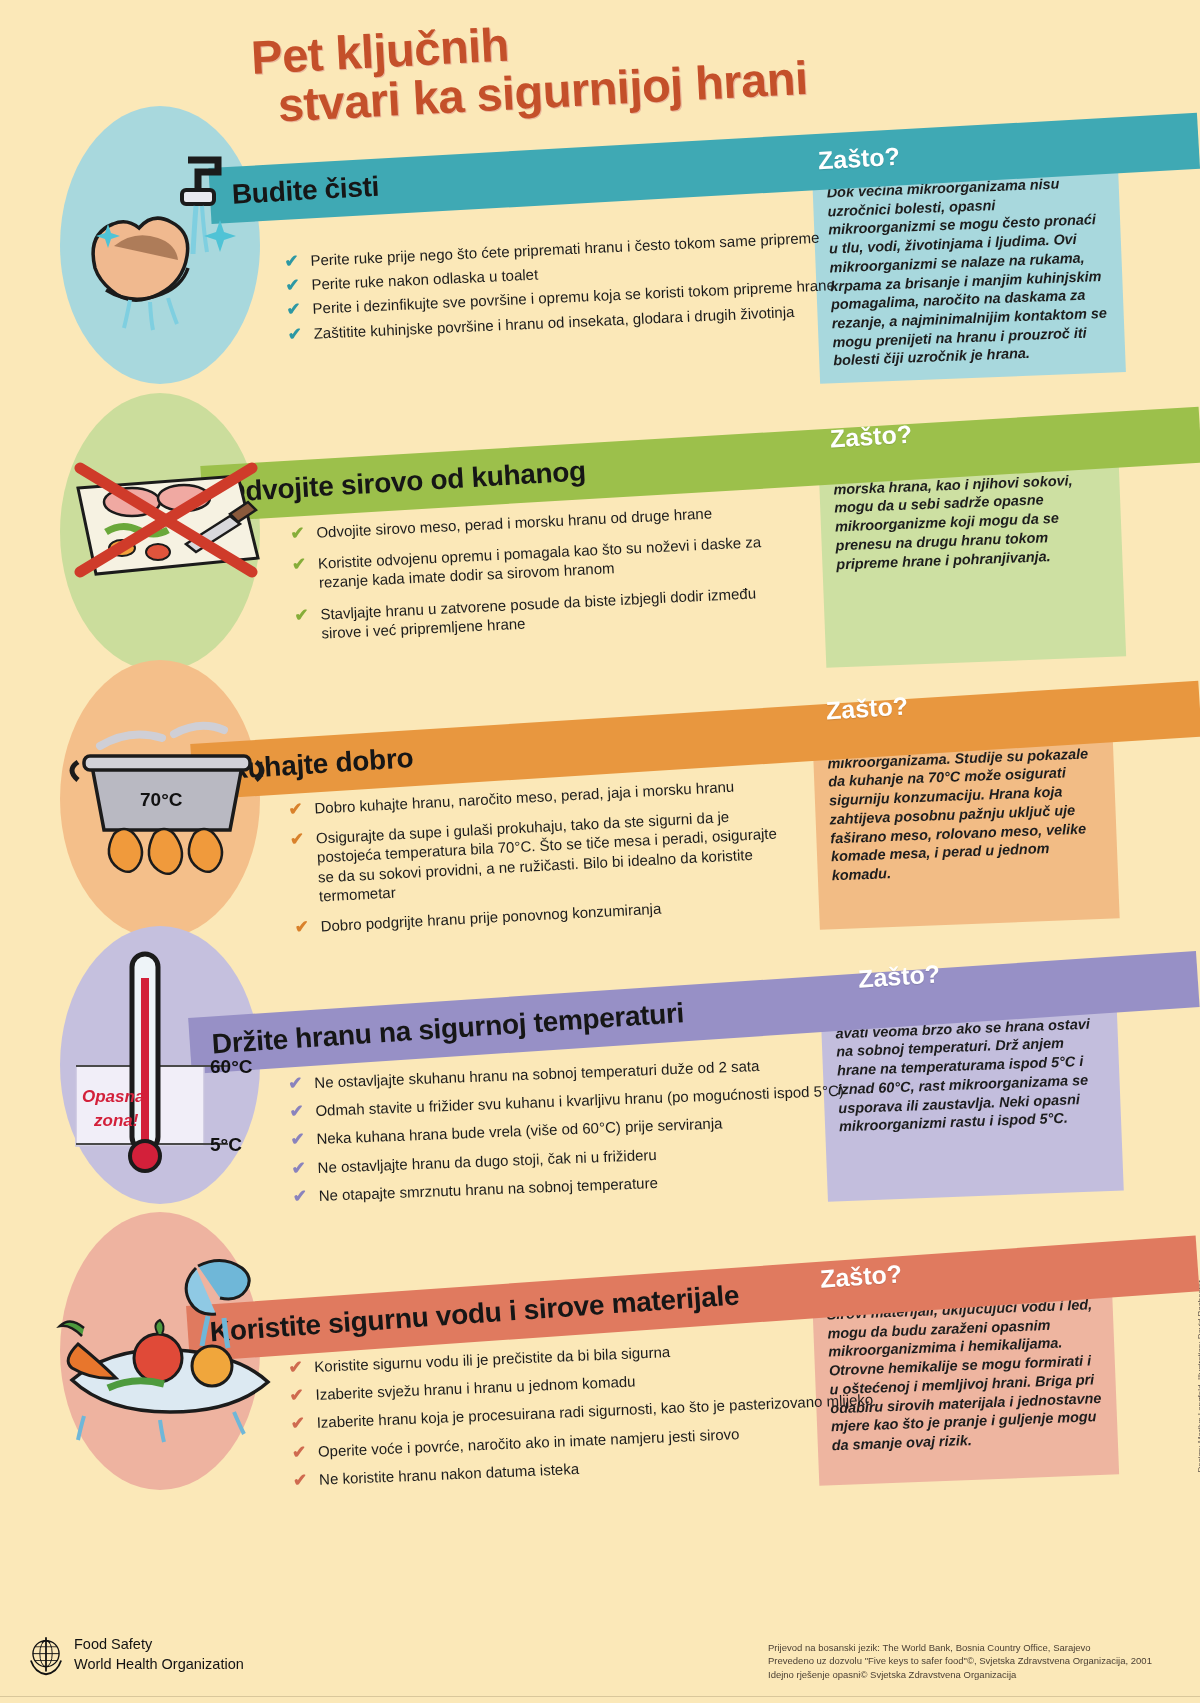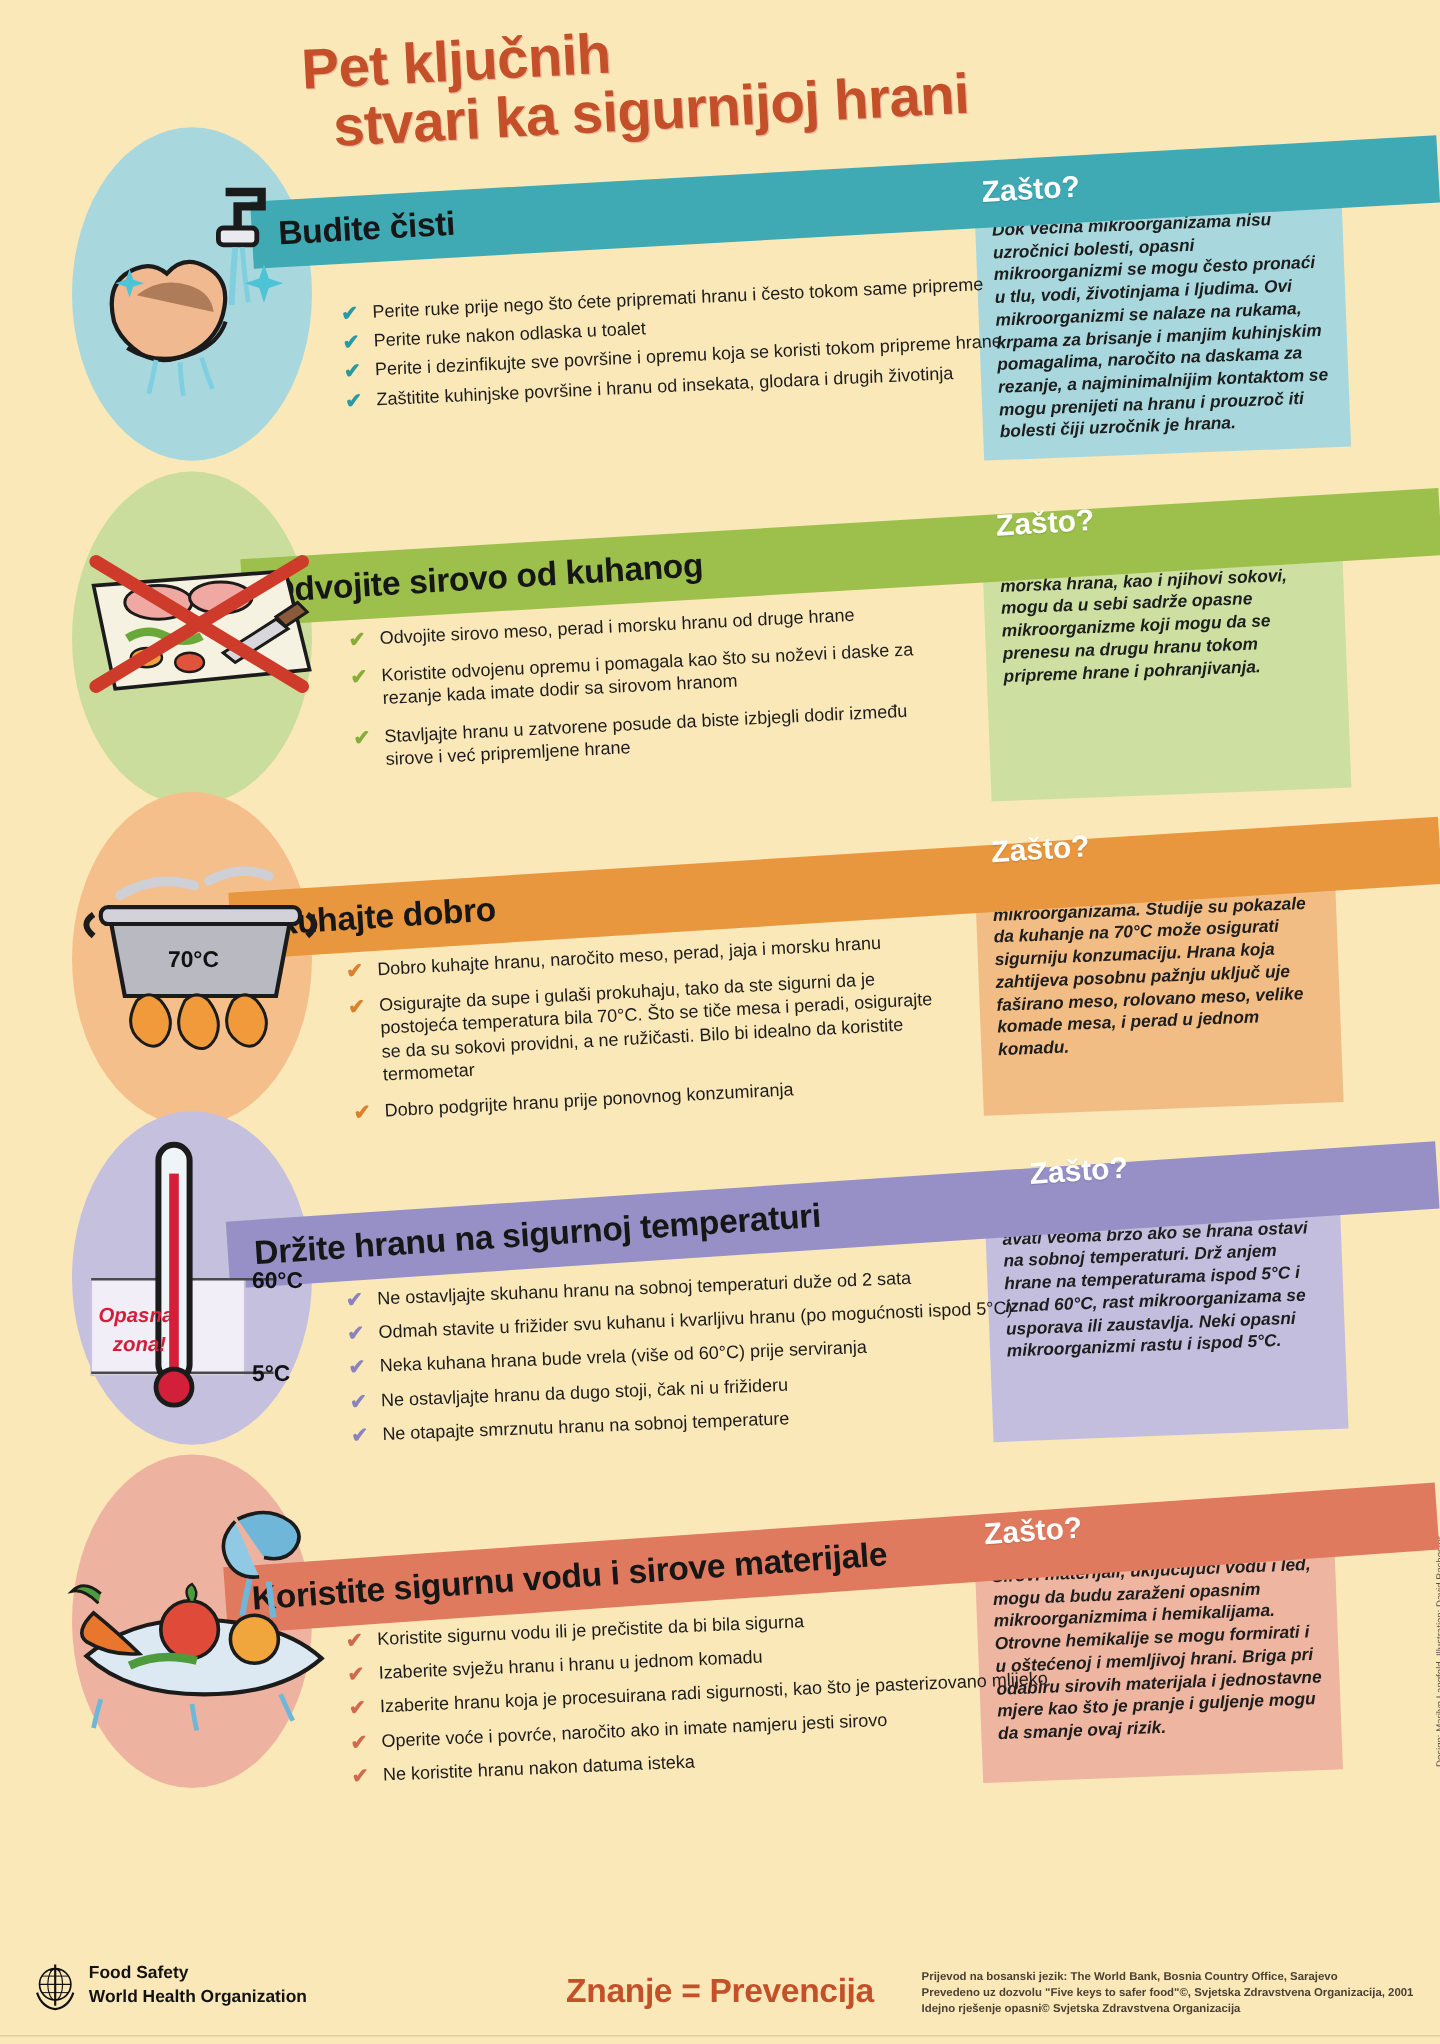--- a/index.html
+++ b/index.html
@@ -57,29 +57,29 @@
   }
 
   
   .illus{position:absolute;z-index:3;}
 
   
   .footer{position:absolute;left:0;bottom:0;width:1200px;height:92px;}
   .who-logo{position:absolute;left:24px;top:22px;width:44px;height:44px;}
   .who-text{
     position:absolute;left:74px;top:24px;color:#121212;
-    font-weight:bold;font-size:14.5px;line-height:1.35;
+    font-weight:normal;font-size:14.5px;line-height:1.35;
   }
   .slogan{
     position:absolute;left:420px;top:32px;width:360px;text-align:center;
     color:#c4502a;font-weight:bold;font-size:28px;letter-spacing:-.3px;
   }
   .credits{
     position:absolute;left:768px;top:30px;width:420px;
-    color:#4a3f33;font-size:9.5px;line-height:1.42;font-weight:bold;
+    color:#4a3f33;font-size:9.5px;line-height:1.42;
   }
   .vcredit{
     position:absolute;right:4px;top:1280px;
     color:#5b5048;font-size:8px;white-space:nowrap;
     transform:rotate(-90deg);transform-origin:right top;
   }
   .hrule{position:absolute;left:0;bottom:6px;width:1200px;height:1px;background:#d9c79b;}
 </style>
 </head>
 <body>
@@ -334,21 +334,20 @@
       <line x1="16" y1="20" x2="48" y2="20" stroke="#111" stroke-width="1.2"></line>
       <line x1="16" y1="40" x2="48" y2="40" stroke="#111" stroke-width="1.2"></line>
       <path d="M32 6 L32 56" stroke="#111" stroke-width="2.6"></path>
       <path d="M26 14 q6 -6 12 0" fill="none" stroke="#111" stroke-width="2.2"></path>
       <path d="M10 40 q6 18 22 20 q16 -2 22 -20" fill="none" stroke="#111" stroke-width="2.6"></path>
     </svg>
     <div class="who-text">
       <div>Food Safety</div>
       <div>World Health Organization</div>
     </div>
-    <div class="slogan">Znanje = Prevencija</div>
     <div class="credits">
       <div>Prijevod na bosanski jezik: The World Bank, Bosnia Country Office, Sarajevo</div>
       <div>Prevedeno uz dozvolu "Five keys to safer food"©, Svjetska Zdravstvena Organizacija, 2001</div>
       <div>Idejno rješenje opasni© Svjetska Zdravstvena Organizacija</div>
     </div>
     <div class="hrule"></div>
   </div>
 
 </div>
 

